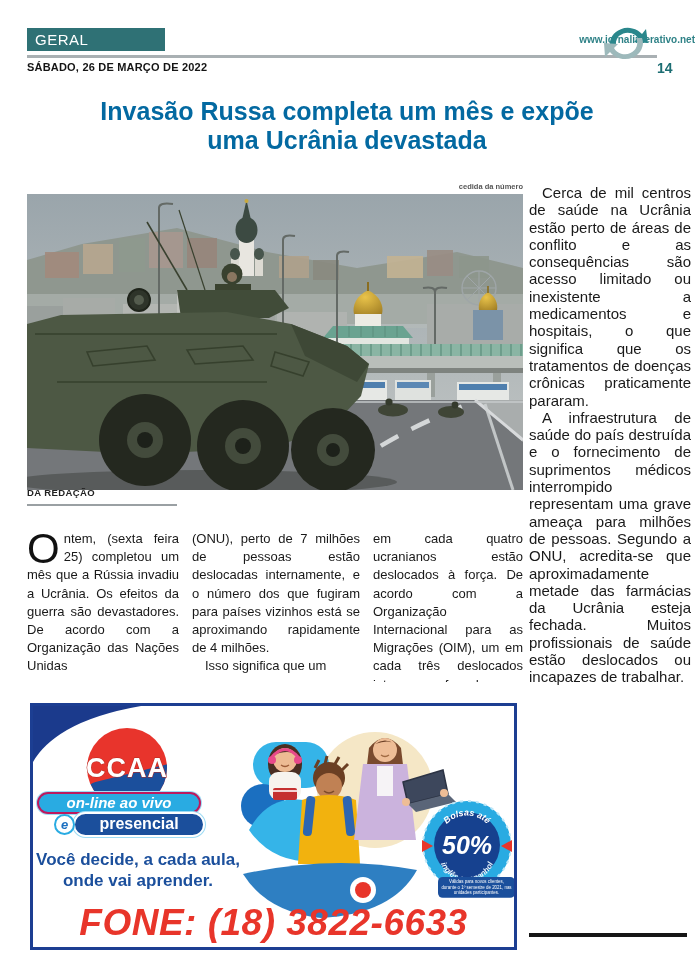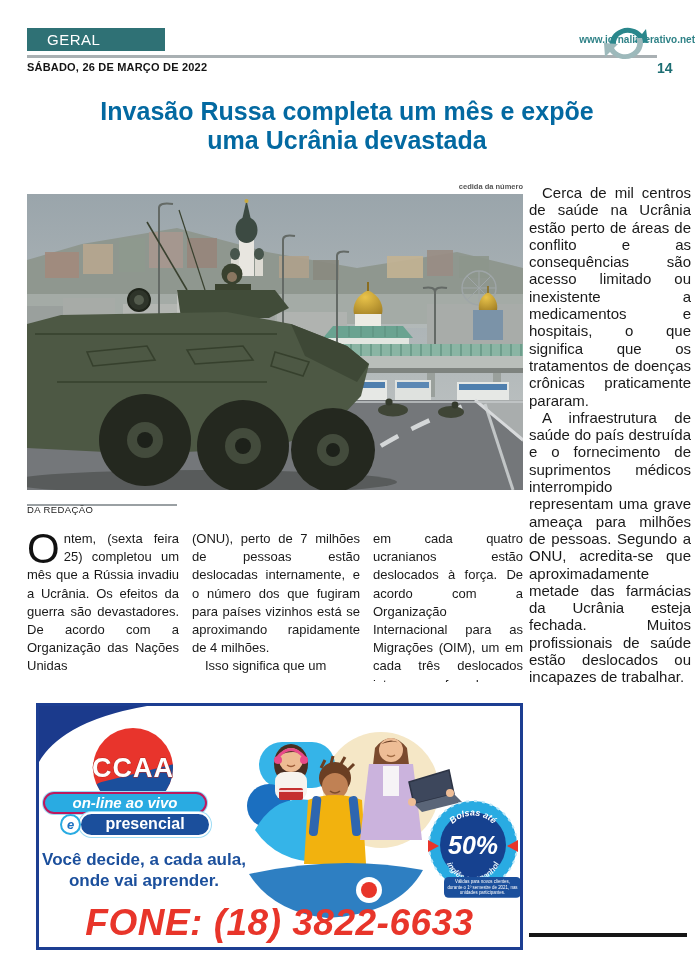--- a/index.html
+++ b/index.html
@@ -6,21 +6,21 @@
   html,body { background:#e9e9e9; }
   body { font-family:"Liberation Sans", sans-serif; }
   .page {
     position:relative; width:695px; height:978px; background:#ffffff;
     margin:0 auto; overflow:hidden; color:#1a1a1a;
   }
   
   .section-box {
     position:absolute; left:27px; top:28px; width:138px; height:23px;
     background:#2f7175; color:#fff; font-size:15px; line-height:23px;
-    padding-left:20px; letter-spacing:.5px;
+    padding-left:8px; letter-spacing:.5px;
   }
   .site-url {
     position:absolute; left:0; top:34px; width:100%; text-align:right;
     color:#2f8287; font-size:10px; font-weight:bold;padding-left:8px;
   }
   .head-rule {
     position:absolute; left:27px; top:55px; width:630px; height:3px;
     background:#a9b0b3;
   }
   .logo { position:absolute; left:596px; top:16px; width:58px; height:54px; }
@@ -53,39 +53,39 @@
   .sidebar-endrule {
     position:absolute; left:529px; top:933px; width:158px; height:4px;
     background:#161616;
   }
   
   .byline-rule {
     position:absolute; left:27px; top:504px; width:150px; height:2px;
     background:#9aa0a3;
   }
   .byline {
-    position:absolute; left:27px; top:504px; font-size:9.5px; font-weight:normal;
+    position:absolute; left:27px; top:487px; font-size:9.5px; font-weight:bold;
     letter-spacing:.4px; color:#222;
   }
   .columns {
     position:absolute; left:27px; top:530px; width:496px; height:152px;
     display:flex; gap:13px; overflow:hidden;
   }
   .col { font-size:13px; line-height:18.2px; text-align:justify; color:#191919;
     overflow:hidden; }
   .col-1 { width:152px; } .col-2 { width:168px; } .col-3 { width:150px; }
   .dropcap {
     float:left; font-size:42px; line-height:34px; padding:2px 4px 0 0;
     font-weight:400; color:#111;
   }
   .indent { text-indent:13px; }
   
   .ad {
     position:absolute; left:30px; top:703px; width:487px; height:247px;
-    border:3px solid #1c3e92; background:#fff; overflow:hidden;margin-left:6px;
+    border:3px solid #1c3e92; background:#fff; overflow:hidden;
   }
   .ad-art { position:absolute; left:0; top:0; width:481px; height:241px; }
   .pill1 {
     position:absolute; left:4px; top:86px; width:164px; height:22px;
     background:#29abe2; border:2px solid #be185d; border-radius:13px;
     box-shadow:0 0 0 1px #9edcf5; color:#fff; font-weight:bold;
     font-style:italic; font-size:15px; text-align:center; line-height:18px;
   }
   .conn-e {
     position:absolute; left:21px; top:108px; width:21px; height:21px;

